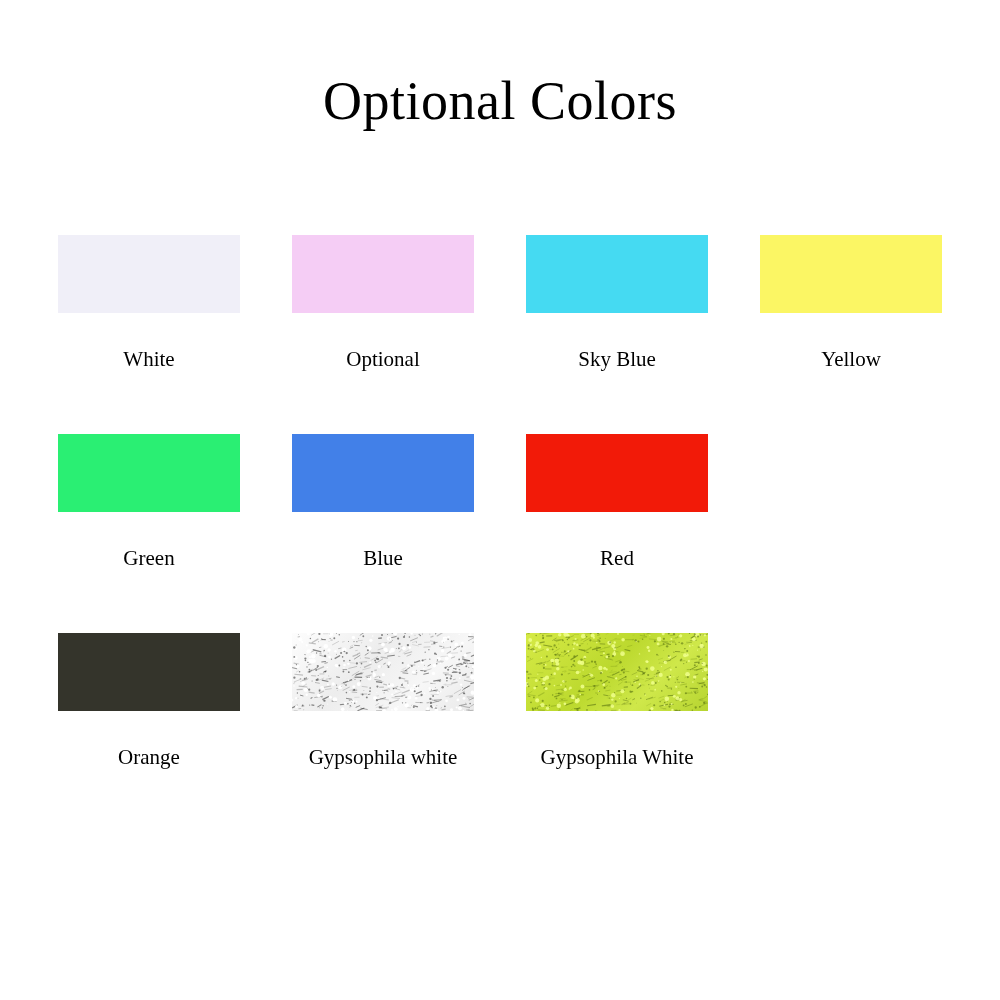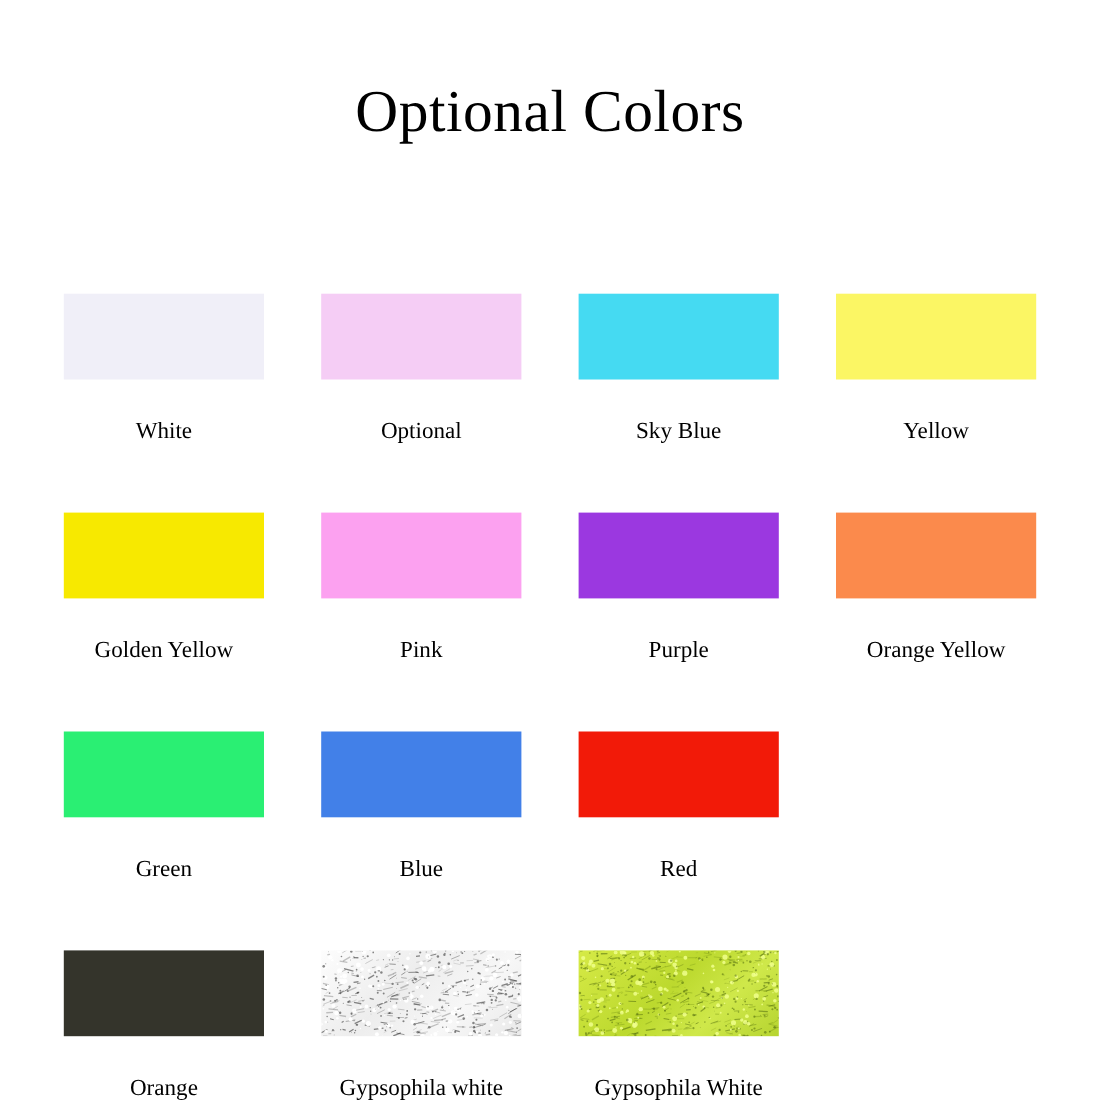--- a/index.html
+++ b/index.html
@@ -39,21 +39,21 @@
     position: absolute;
     top: 203px;
     left: 58px;
     width: 884px;
   }
 
   .swatch-row {
     display: flex;
     flex-direction: row;
     justify-content: flex-start;
-    align-items: flex-end;
+    align-items: center;
     height: 199px;
   }
 
   .swatch-cell {
     width: 182px;
     margin-right: 52px;
     display: flex;
     flex-direction: column;
     align-items: center;
   }
@@ -104,38 +104,20 @@
           <div class="swatch-chip" style="background: rgb(245, 205, 245);"></div>
           <div class="swatch-label">Optional</div>
         </div>
         <div class="swatch-cell">
           <div class="swatch-chip" style="background: rgb(69, 218, 242);"></div>
           <div class="swatch-label">Sky Blue</div>
         </div>
         <div class="swatch-cell">
           <div class="swatch-chip" style="background: rgb(251, 246, 100);"></div>
           <div class="swatch-label">Yellow</div>
-        </div>
-      </div>
-      <div class="swatch-row">
-        <div class="swatch-cell">
-          <div class="swatch-chip" style="background: rgb(247, 233, 0);"></div>
-          <div class="swatch-label">Golden Yellow</div>
-        </div>
-        <div class="swatch-cell">
-          <div class="swatch-chip" style="background: rgb(252, 161, 240);"></div>
-          <div class="swatch-label">Pink</div>
-        </div>
-        <div class="swatch-cell">
-          <div class="swatch-chip" style="background: rgb(155, 56, 224);"></div>
-          <div class="swatch-label">Purple</div>
-        </div>
-        <div class="swatch-cell">
-          <div class="swatch-chip" style="background: rgb(251, 138, 76);"></div>
-          <div class="swatch-label">Orange Yellow</div>
         </div>
       </div>
       <div class="swatch-row">
         <div class="swatch-cell">
           <div class="swatch-chip" style="background: rgb(42, 239, 115);"></div>
           <div class="swatch-label">Green</div>
         </div>
         <div class="swatch-cell">
           <div class="swatch-chip" style="background: rgb(66, 128, 232);"></div>
           <div class="swatch-label">Blue</div>

